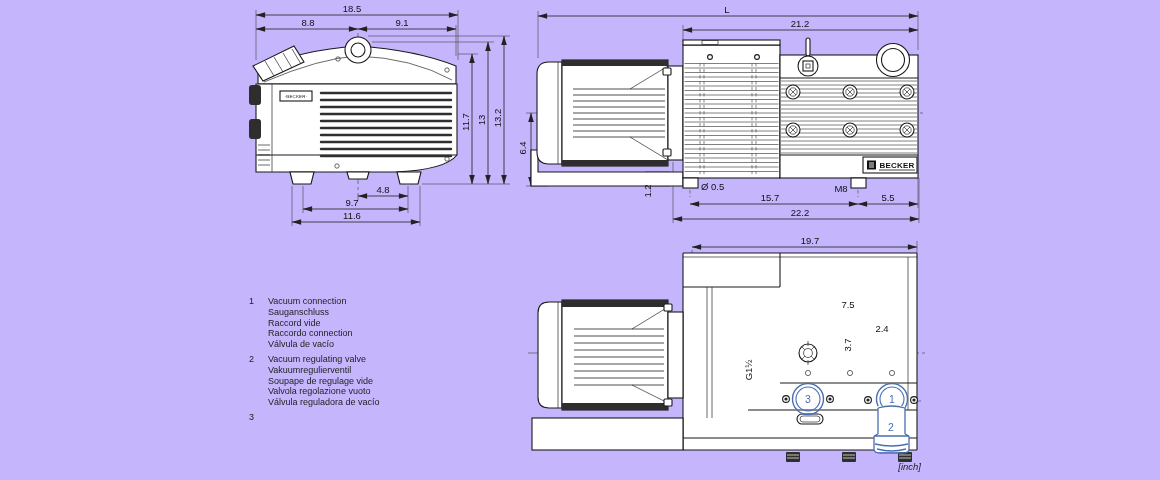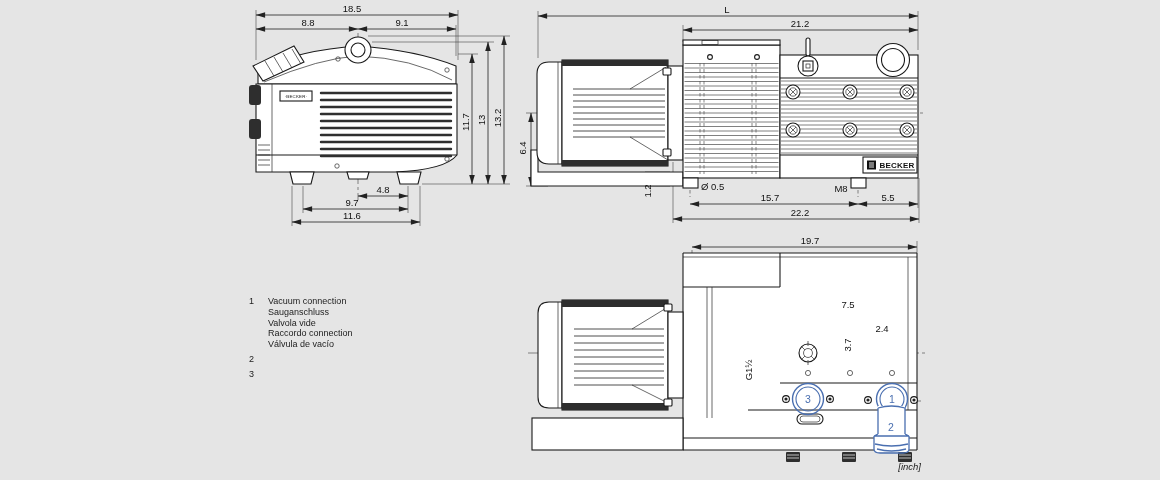--- a/index.html
+++ b/index.html
@@ -1,16 +1,16 @@
 <!DOCTYPE html>
 <html><head>
 <meta charset="utf-8">
 <style>
   html,body{margin:0;padding:0;background:#fff;}
-  #canvas{position:relative;width:1160px;height:480px;background:#e5e5e5;overflow:hidden;
+  #canvas{position:relative;width:1160px;height:480px;background:#c4b5fd;overflow:hidden;
           font-family:"Liberation Sans",sans-serif;}
   svg{position:absolute;left:0;top:0;}
   
   .oline{fill:none;stroke:#1a1a1a;stroke-width:1.1;}
   .olinef{fill:#fff;stroke:#1a1a1a;stroke-width:1.1;}
   .thin{fill:none;stroke:#2a2a2a;stroke-width:.7;}
   .fin{fill:none;stroke:#2f2f2f;stroke-width:2.4;stroke-linecap:round;}
   .fin2{fill:none;stroke:#3a3a3a;stroke-width:.65;}
   .fin3{fill:none;stroke:#3a3a3a;stroke-width:.9;}
   .dim{stroke:#222;stroke-width:.8;fill:none;}
@@ -345,26 +345,33 @@
     <text class="inchtext" x="921" y="470" text-anchor="end">[inch]</text>
   </g>
 </svg>
 
 <div class="legend">
   <div class="litem">
     <div class="lnum">1</div>
     <div class="llines">
       <div class="lline">Vacuum connection</div>
       <div class="lline">Sauganschluss</div>
-      <div class="lline">Valvola vide</div>
+      <div class="lline">Raccord vide</div>
       <div class="lline">Raccordo connection</div>
       <div class="lline">Válvula de vacío</div>
     </div>
   </div>
   <div class="litem">
     <div class="lnum">2</div>
+    <div class="llines">
+      <div class="lline">Vacuum regulating valve</div>
+      <div class="lline">Vakuumregulierventil</div>
+      <div class="lline">Soupape de regulage vide</div>
+      <div class="lline">Valvola regolazione vuoto</div>
+      <div class="lline">Válvula reguladora de vacío</div>
+    </div>
   </div>
   <div class="litem">
     <div class="lnum">3</div>
   </div>
 </div>
 
 </div>
 
 </body></html>

